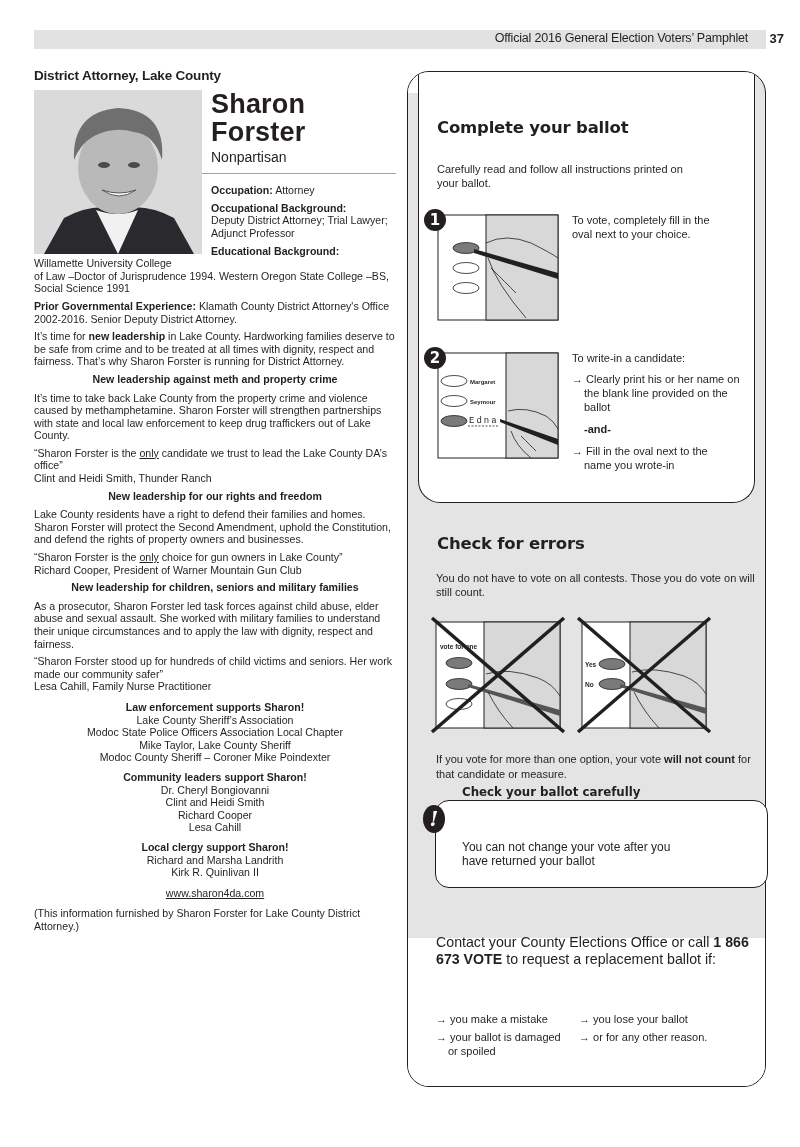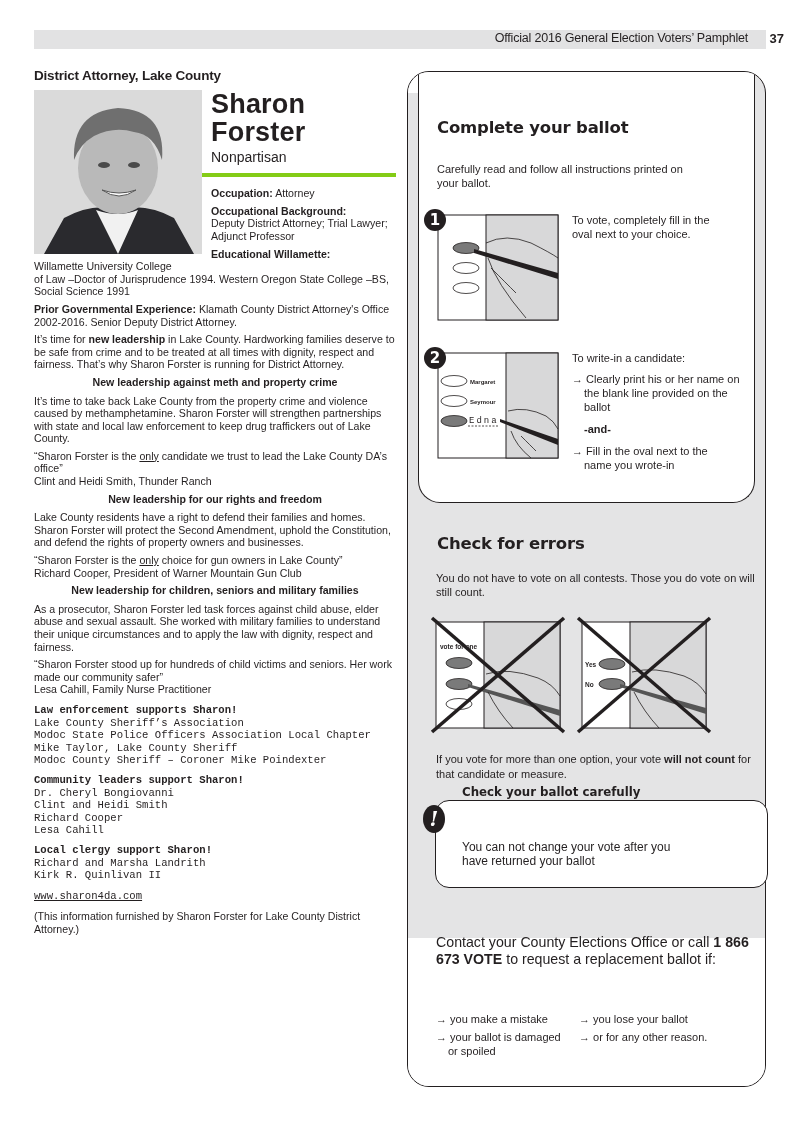--- a/index.html
+++ b/index.html
@@ -8,25 +8,25 @@
 
   .header-bar { position: absolute; left: 34px; top: 30px; width: 732px; height: 19px; background: #e2e2e3; }
   .header-text { position: absolute; right: 52px; top: 31px; font-size: 12.5px; letter-spacing: -0.2px; }
   .header-page { position: absolute; right: 16px; top: 31px; font-size: 13px; font-weight: bold; }
 
   .left { position: absolute; left: 34px; top: 70px; width: 362px; font-size: 10.6px; line-height: 12.6px; }
   .office-title { font-size: 13.5px; font-weight: bold; letter-spacing: -0.2px; margin-bottom: 7px; }
   .photo { float: left; width: 168px; height: 164px; margin-right: 9px; margin-bottom: 2px; background: #dcdcdc; overflow: hidden; }
   .photo svg { display: block; }
   .cand-name { font-size: 27px; font-weight: 900; line-height: 28px; letter-spacing: 0.2px; }
-  .party { font-size: 14px; margin-top: 5px; padding-bottom: 10px; border-bottom: 4px solid #84cc16; margin-bottom: 10px; }
+  .party { font-size: 14px; margin-top: 5px; padding-bottom: 10px; border-bottom: 1px solid #84cc16; margin-bottom: 10px; }
   .label { font-weight: bold; }
   .left p { margin-bottom: 5px; }
   .sub-head { text-align: center; font-weight: bold; margin-bottom: 6px; }
-  .center { text-align: left; font-family: Liberation Mono, monospace; }
+  .center { text-align: center; }
   .u { text-decoration: underline; }
   .italic { }
   .clear { clear: both; }
 
   .right-panel { position: absolute; left: 407px; top: 71px; width: 359px; height: 1016px; border: 1.3px solid #231f20; border-radius: 22px; background: #e4e4e5; overflow: hidden; }
   .panel-white-top { position: absolute; left: 10px; top: -1px; width: 337px; height: 432px; background: #fff; border: 1.3px solid #231f20; border-top: none; border-radius: 0 0 22px 22px; }
   .panel-white-top::before { content:""; position:absolute; left:-11px; top:0; width:10px; height:22px; background:#fff; }
   .panel-white-bottom { position: absolute; left: 0; top: 866px; width: 357px; height: 150px; background: #fff; }
 
   .h2 { font-family: "DejaVu Sans", sans-serif; font-weight: bold; font-size: 16.5px; letter-spacing: -0.2px; }
@@ -59,21 +59,21 @@
       <path d="M68 100 Q85 112 102 100 Q85 106 68 100 Z" fill="#fafafa" stroke="#555" stroke-width="1"></path>
     </svg>
   </div>
 
   <div class="cand-name">Sharon</div>
   <div class="cand-name">Forster</div>
   <div class="party">Nonpartisan</div>
 
   <p><span class="label">Occupation:</span> <span>Attorney</span></p>
   <p><span class="label">Occupational Background:</span><br><span>Deputy District Attorney; Trial Lawyer; Adjunct Professor</span></p>
-  <p style="margin-bottom:0"><span class="label">Educational Willamette:</span><br><span>Willamette University College</span></p>
+  <p style="margin-bottom:0"><span class="label">Educational Background:</span><br><span>Willamette University College</span></p>
   <div class="clear"></div>
   <p>of Law –Doctor of Jurisprudence 1994. Western Oregon State College –BS, Social Science 1991</p>
 
   <p><span class="label">Prior Governmental Experience:</span> <span>Klamath County District Attorney's Office 2002-2016. Senior Deputy District Attorney.</span></p>
 
   <p><span>It’s time for </span><b>new leadership</b><span> in Lake County. Hardworking families deserve to be safe from crime and to be treated at all times with dignity, respect and fairness. That’s why Sharon Forster is running for District Attorney.</span></p>
 
   <div>
     <div class="sub-head">New leadership against meth and property crime</div>
     <p>It’s time to take back Lake County from the property crime and violence caused by methamphetamine. Sharon Forster will strengthen partnerships with state and local law enforcement to keep drug traffickers out of Lake County.</p>

